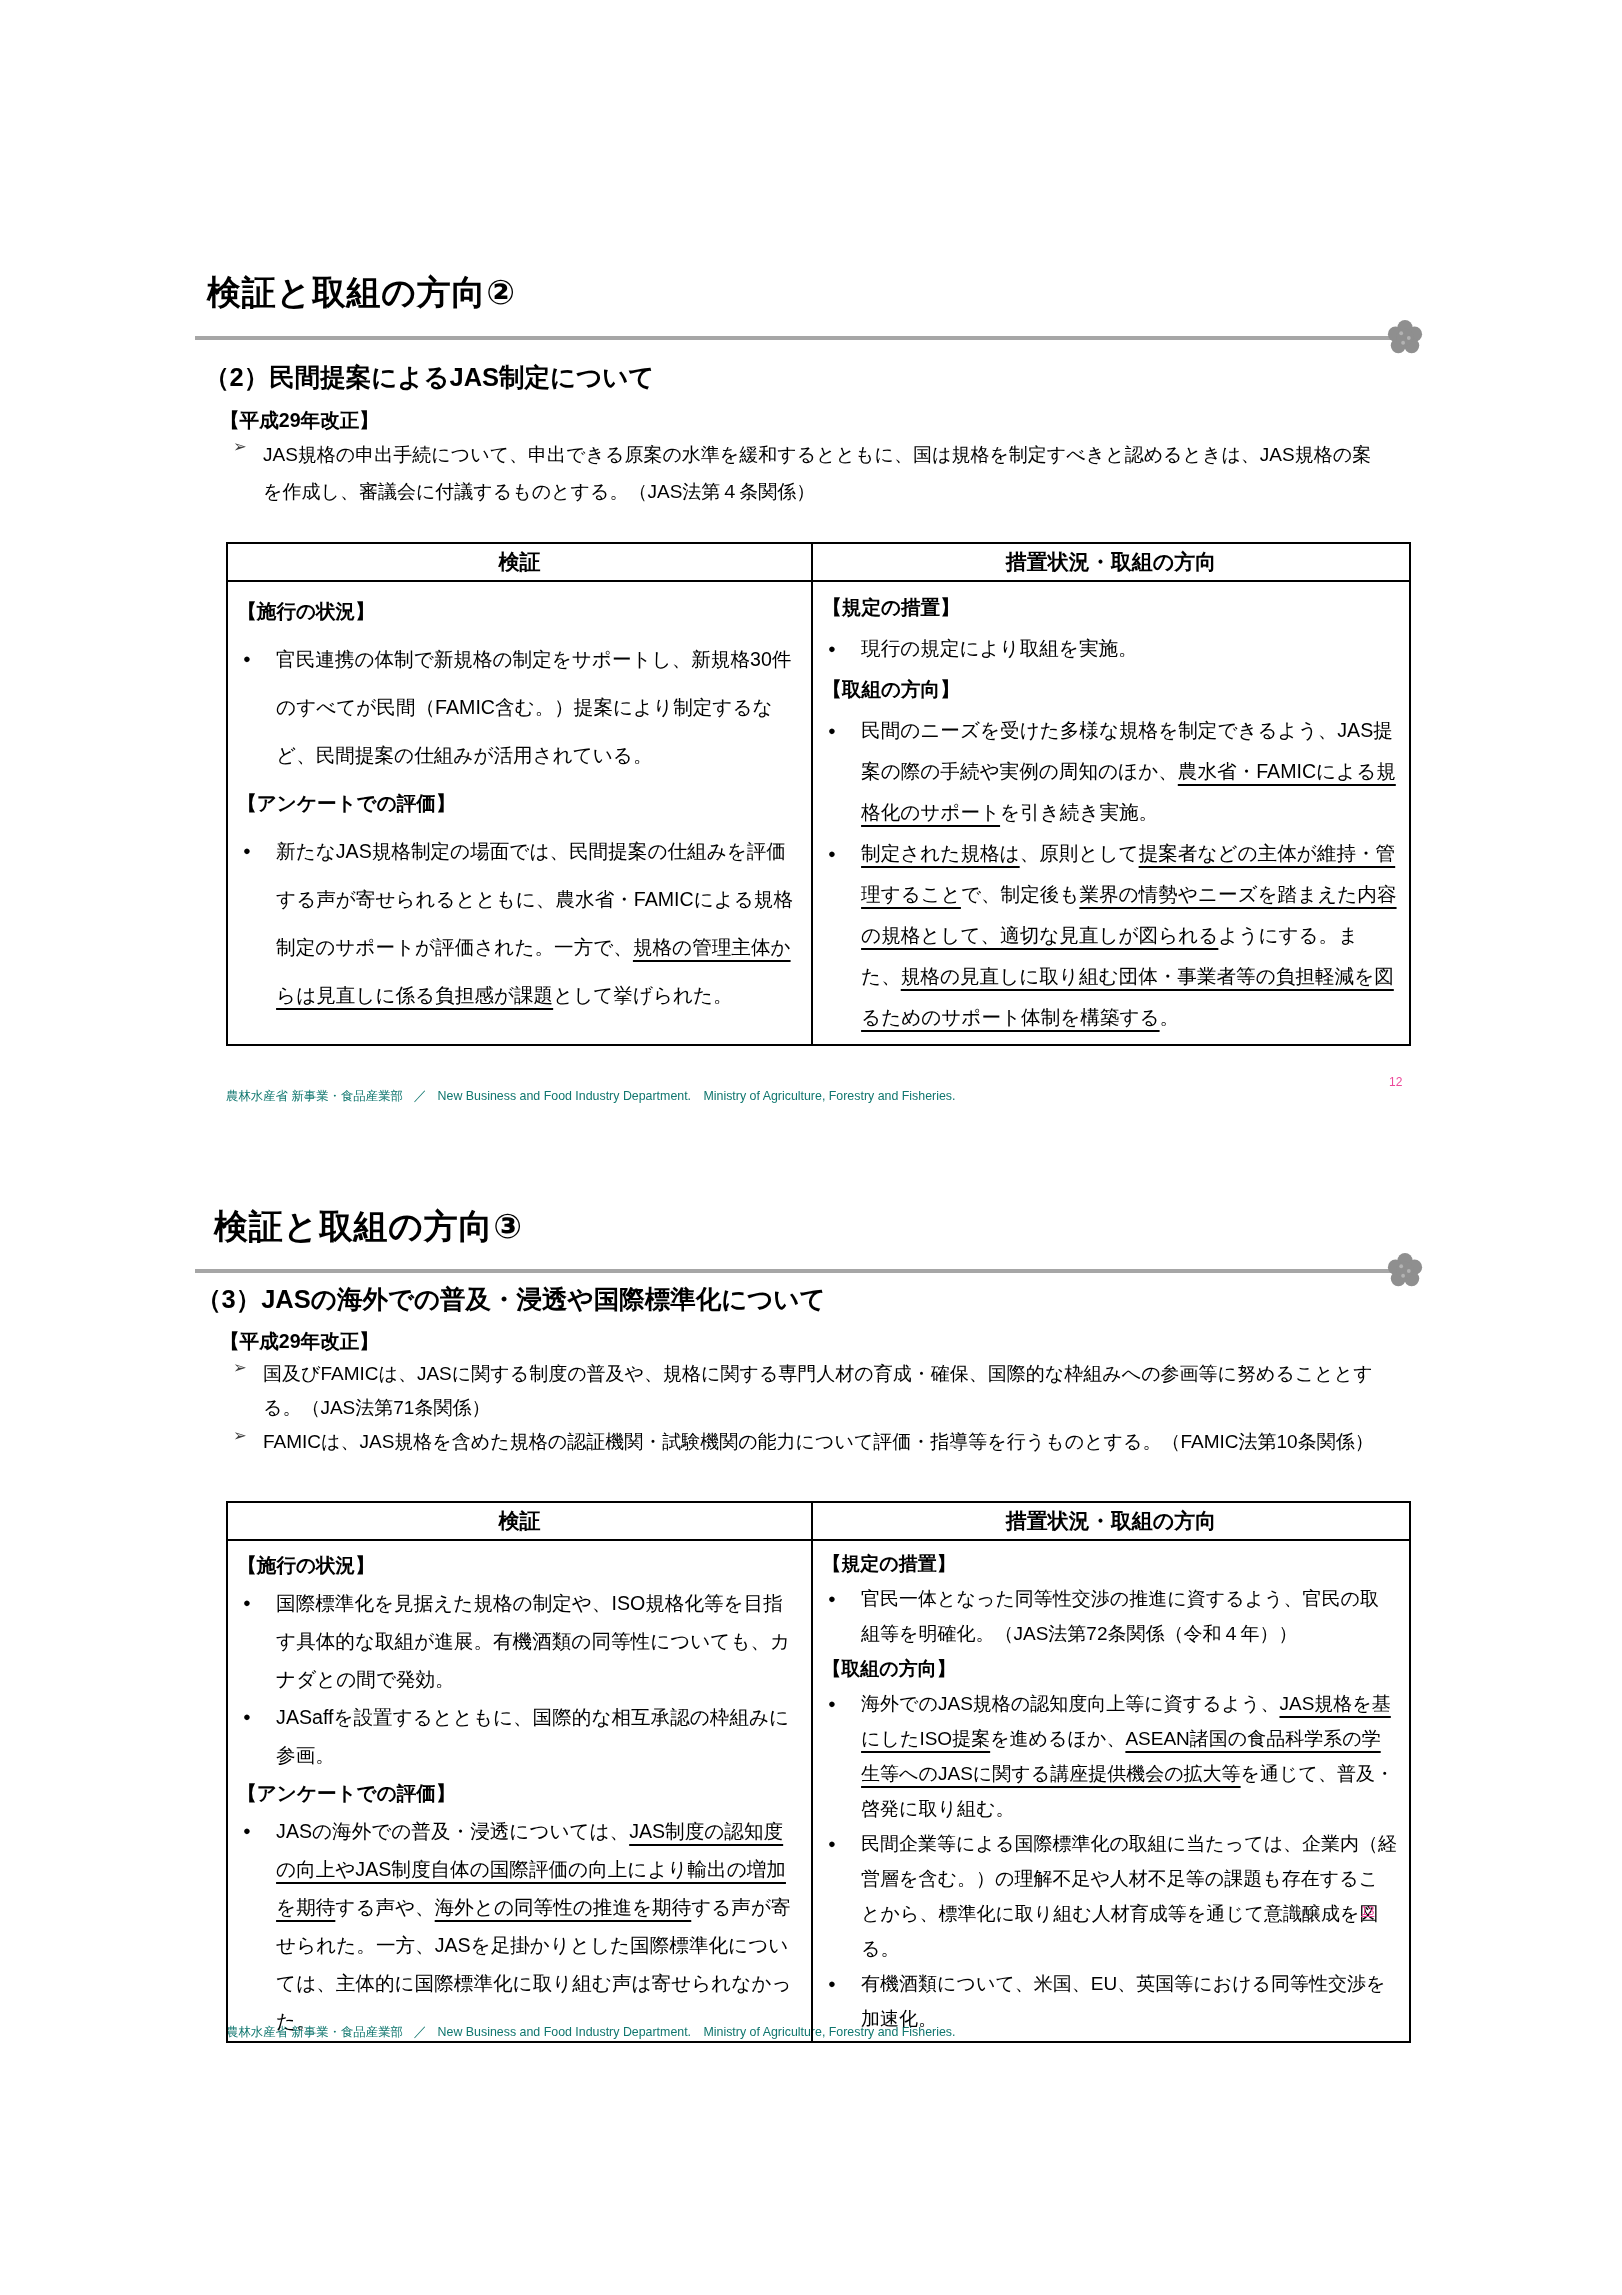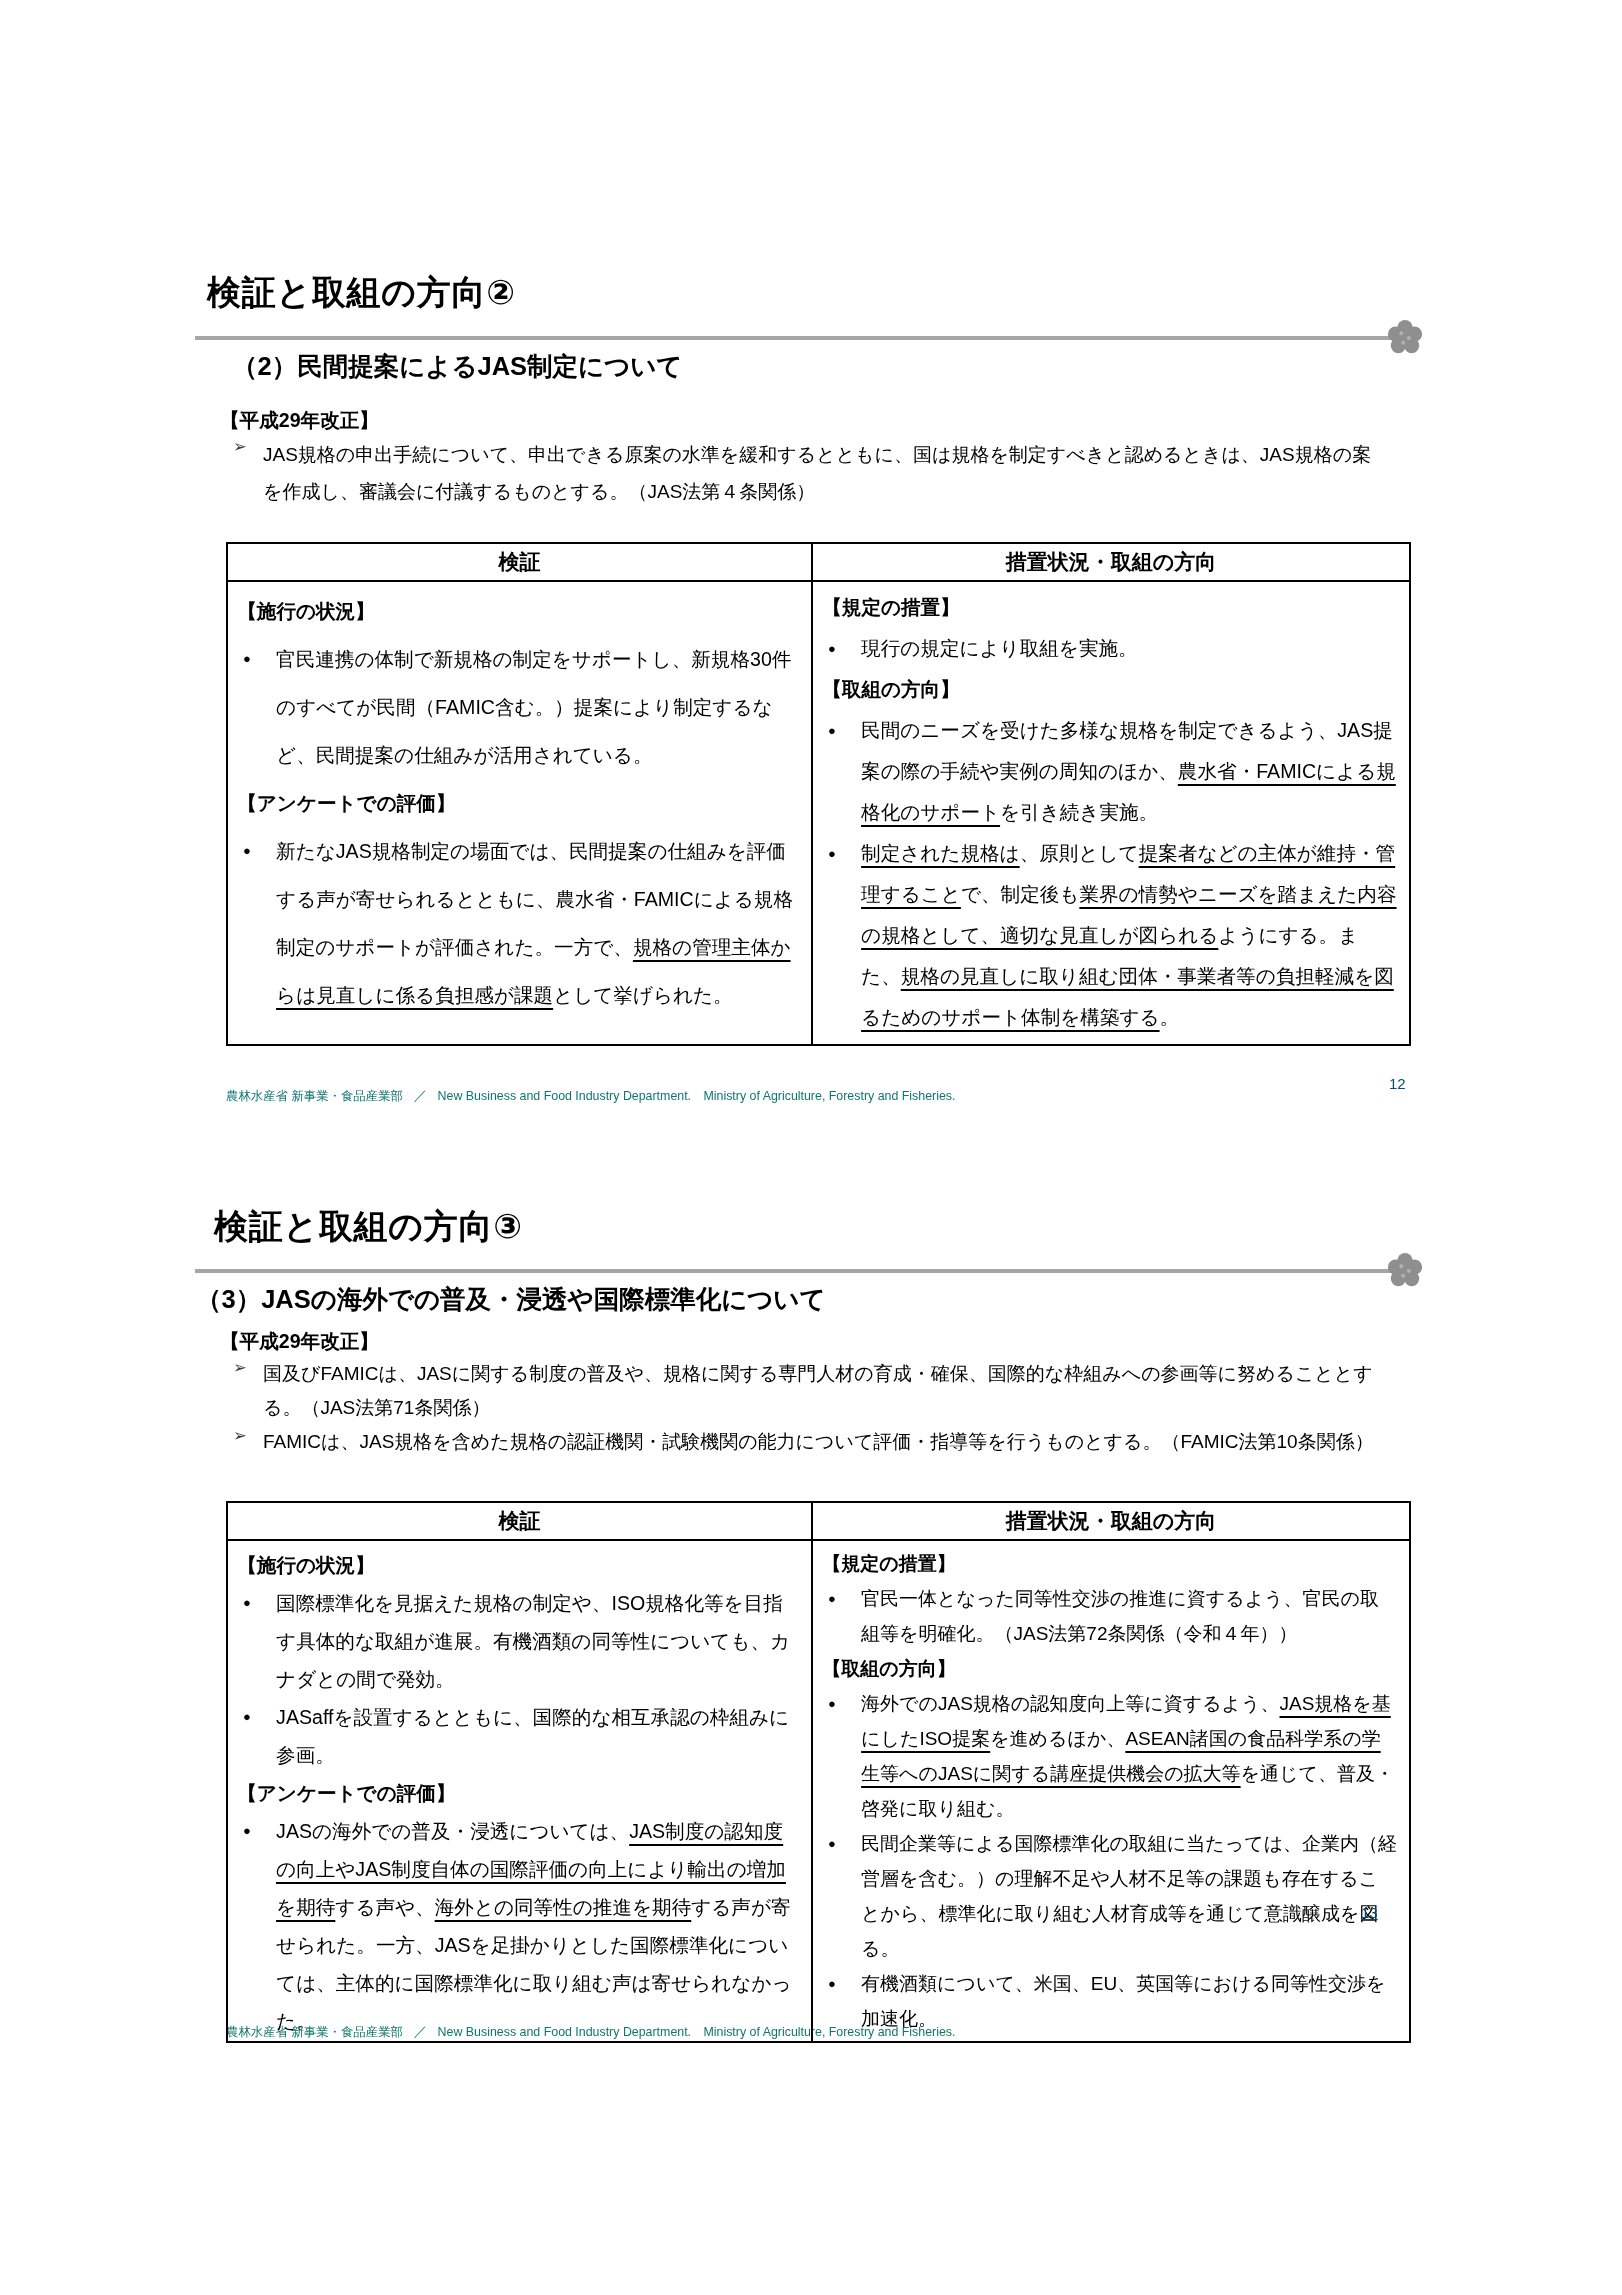--- a/index.html
+++ b/index.html
@@ -29,21 +29,21 @@
   .bullet-row{display:flex;align-items:flex-start;}
   .dot{flex:0 0 33px;padding-left:5.9px;font-size:13px;}
   .btxt{flex:1;}
   .lh73{line-height:48px;}
   .lh63{line-height:41px;}
   .lh58{line-height:38px;}
   .lh54{line-height:35px;font-size:19px;}
   .u{text-decoration:underline;text-underline-offset:5.9px;text-decoration-thickness:1.6px;}
   .footer{position:absolute;color:#0f766e;font-size:12.4px;display:flex;align-items:baseline;white-space:pre;}
   .footer .sep{margin:0 10.5px;font-size:13.7px;}
-  .pagenum{position:absolute;color:#0c4a6e;font-size:15px;}
+  .pagenum{position:absolute;color:#ec4899;font-size:12px;}
 </style>
 </head>
 <body>
 
 <div class="page">
 
   <section>
     <div class="abs slide-title" style="left:207px;top:270px;">検証と取組の方向②</div>
 
     <div class="abs rule" style="left:195px;top:336px;width:1198px;"></div>
@@ -57,21 +57,21 @@
         <circle cx="10" cy="16" r="8"></circle>
         <circle cx="20" cy="19" r="9"></circle>
       </g>
       <g fill="#b3b3b3">
         <circle cx="16" cy="15" r="2"></circle>
         <circle cx="24" cy="20" r="2"></circle>
         <circle cx="18" cy="25" r="2"></circle>
       </g>
     </svg>
 
-    <div class="abs section-heading" style="left:204px;top:349px;margin-left:28px;">（2）民間提案によるJAS制定について</div>
+    <div class="abs section-heading" style="left:204px;top:360px;">（2）民間提案によるJAS制定について</div>
 
     <div class="abs rev-label" style="left:220px;top:407px;">【平成29年改正】</div>
 
     <div class="abs rev-list lh56" style="left:233px;top:436px;width:1151px;">
         <div class="rev-row">
           <span class="arrow">➢</span>
           <span class="rtxt">JAS規格の申出手続について、申出できる原案の水準を緩和するとともに、国は規格を制定すべきと認めるときは、JAS規格の案を作成し、審議会に付議するものとする。（JAS法第４条関係）</span>
         </div>
       </div>
 

